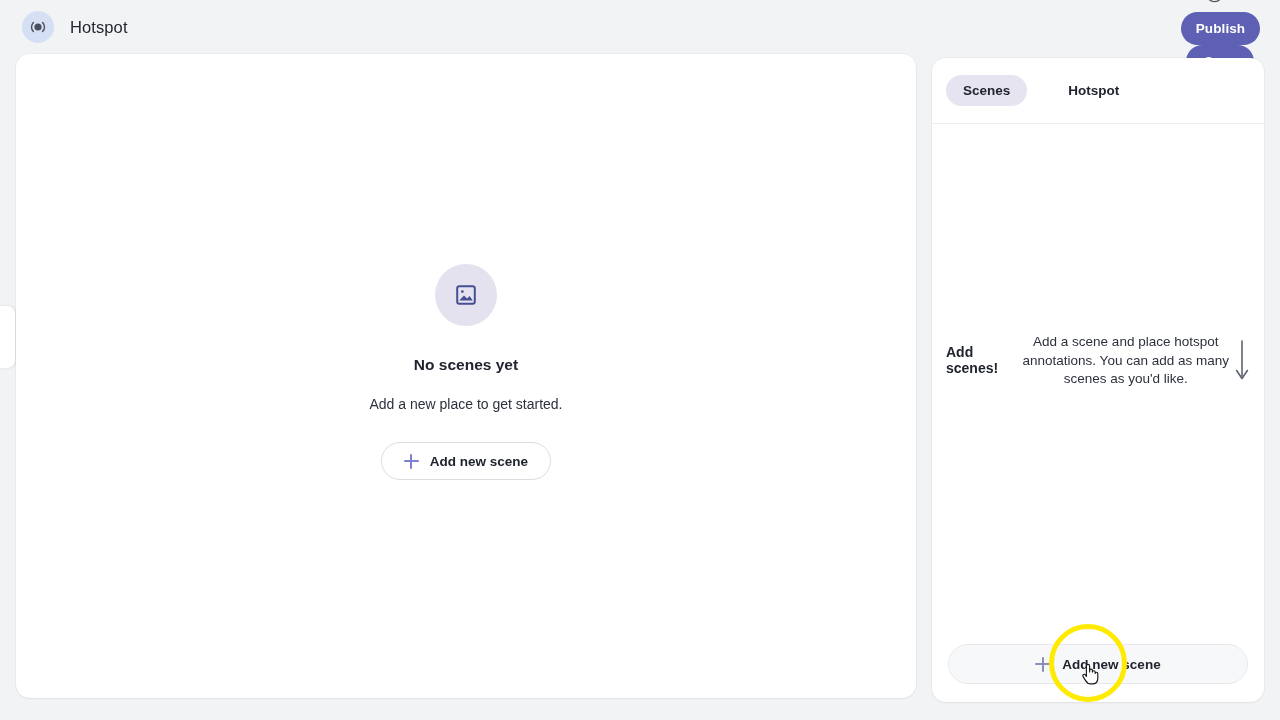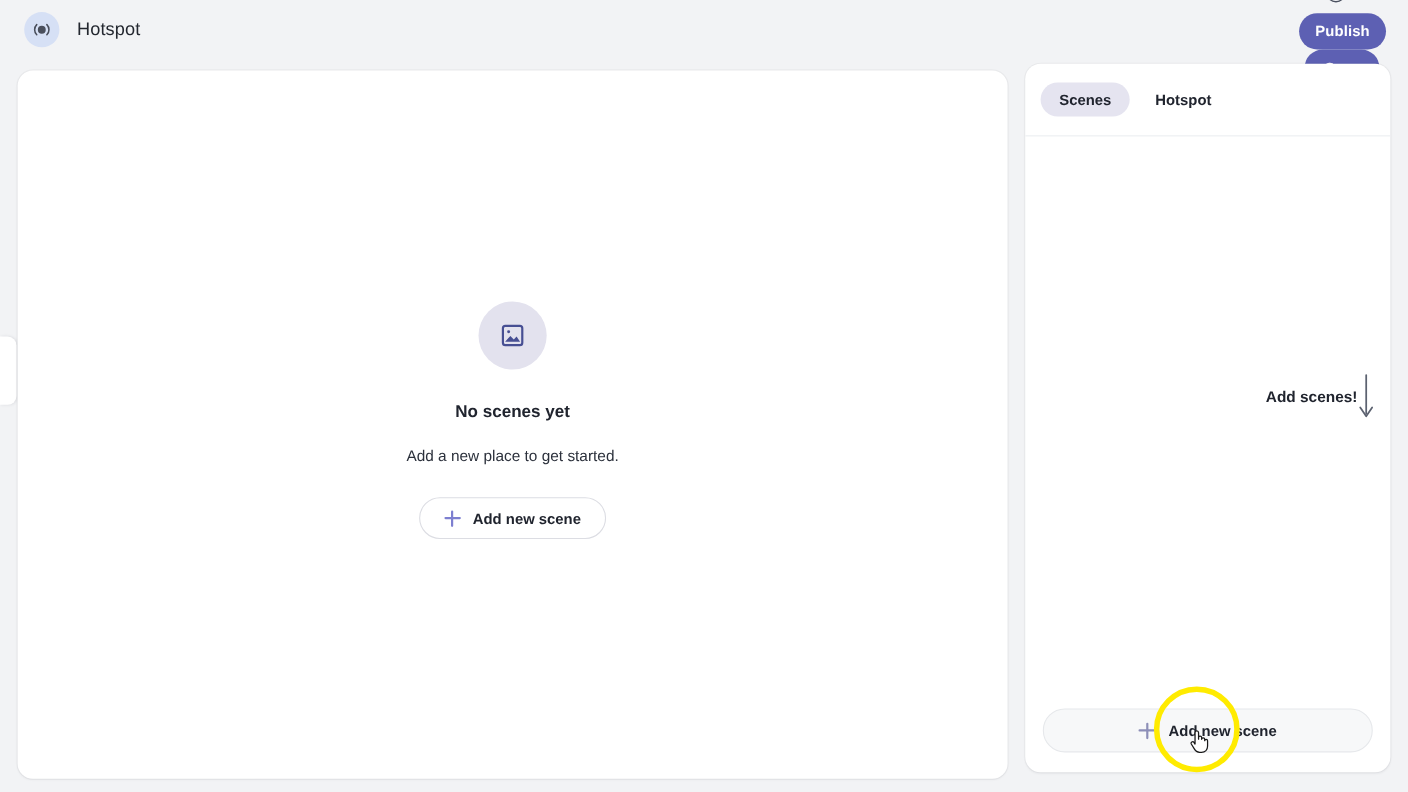--- a/index.html
+++ b/index.html
@@ -116,21 +116,21 @@
     width: 34%; height: 52%;
     border-radius: 50% 50% 45% 45%;
     background: radial-gradient(ellipse at 45% 40%, #efeae6 0%, #bdb6b3 50%, rgba(40,38,40,0) 85%);
     filter: blur(0.6px);
   }
 
   
   .canvas-card {
     position: absolute;
     left: 16px;
-    top: 64px;
+    top: 54px;
     width: 900px;
     height: 644px;
     background: #ffffff;
     border-radius: 14px;
     box-shadow: 0 1px 2px rgba(17,24,39,0.05), 0 0 0 1px rgba(17,24,39,0.03);
     display: flex;
     align-items: center;
     justify-content: center;
   }
 
@@ -222,21 +222,21 @@
     display: flex;
     flex-direction: column;
     overflow: hidden;
   }
 
   .tabs {
     height: 66px;
     display: flex;
     align-items: center;
     padding: 0 14px;
-    gap: 6px;
+    gap: 24px;
     border-bottom: 1px solid #eceef1;
     flex: none;
   }
 
   .tab {
     height: 31px;
     padding: 0 17px;
     border-radius: 16px;
     display: flex;
     align-items: center;
@@ -400,20 +400,21 @@
 
   <div class="side-panel">
 
     <div class="tabs">
       <button class="tab active">Scenes</button>
       <button class="tab">Hotspot</button>
     </div>
 
     <div class="panel-body">
       <div class="panel-hint-title">Add scenes!</div>
+      <div class="panel-hint-text">Add a scene and place hotspot annotations. You can add as many scenes as you'd like.</div>
 
       <div class="down-arrow">
         <svg width="16" height="44" viewBox="0 0 16 44" aria-hidden="true">
           <path d="M8 1 L8 36" stroke="#5c6270" stroke-width="1.6" stroke-linecap="round" fill="none"></path>
           <path d="M2.6 30.5 L8 38.5 L13.4 30.5" stroke="#5c6270" stroke-width="1.6" stroke-linecap="round" stroke-linejoin="round" fill="none"></path>
         </svg>
       </div>
     </div>
 
     <div class="panel-footer">

